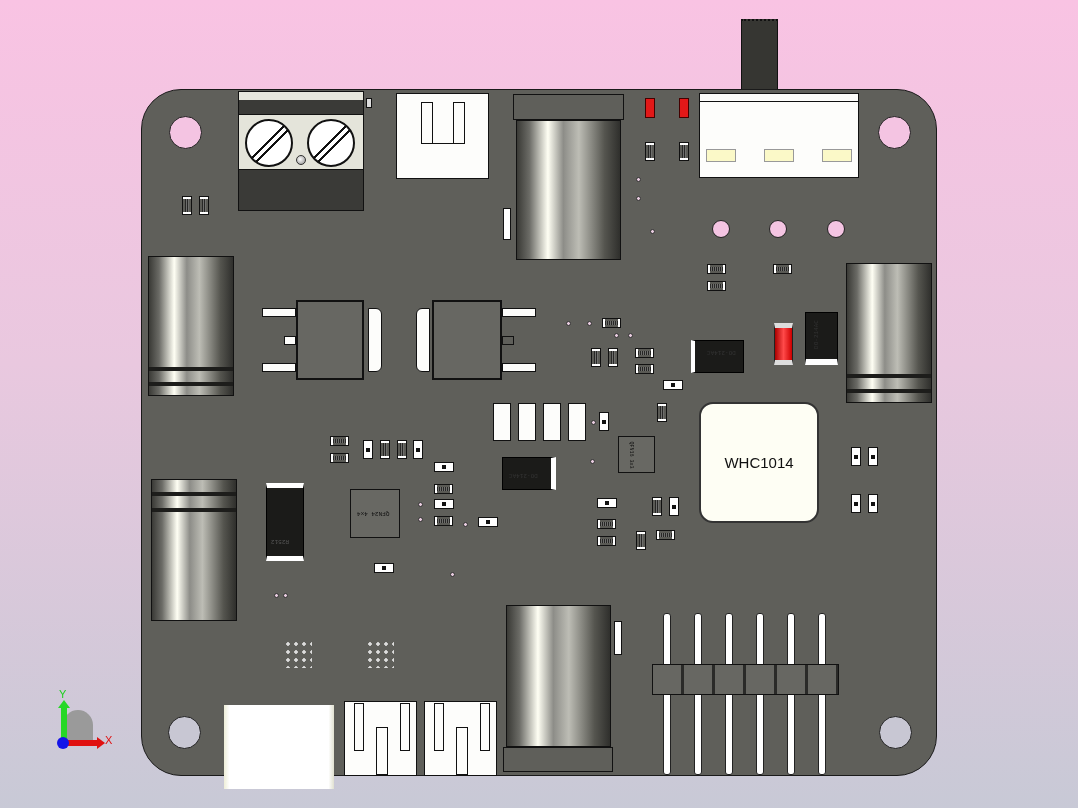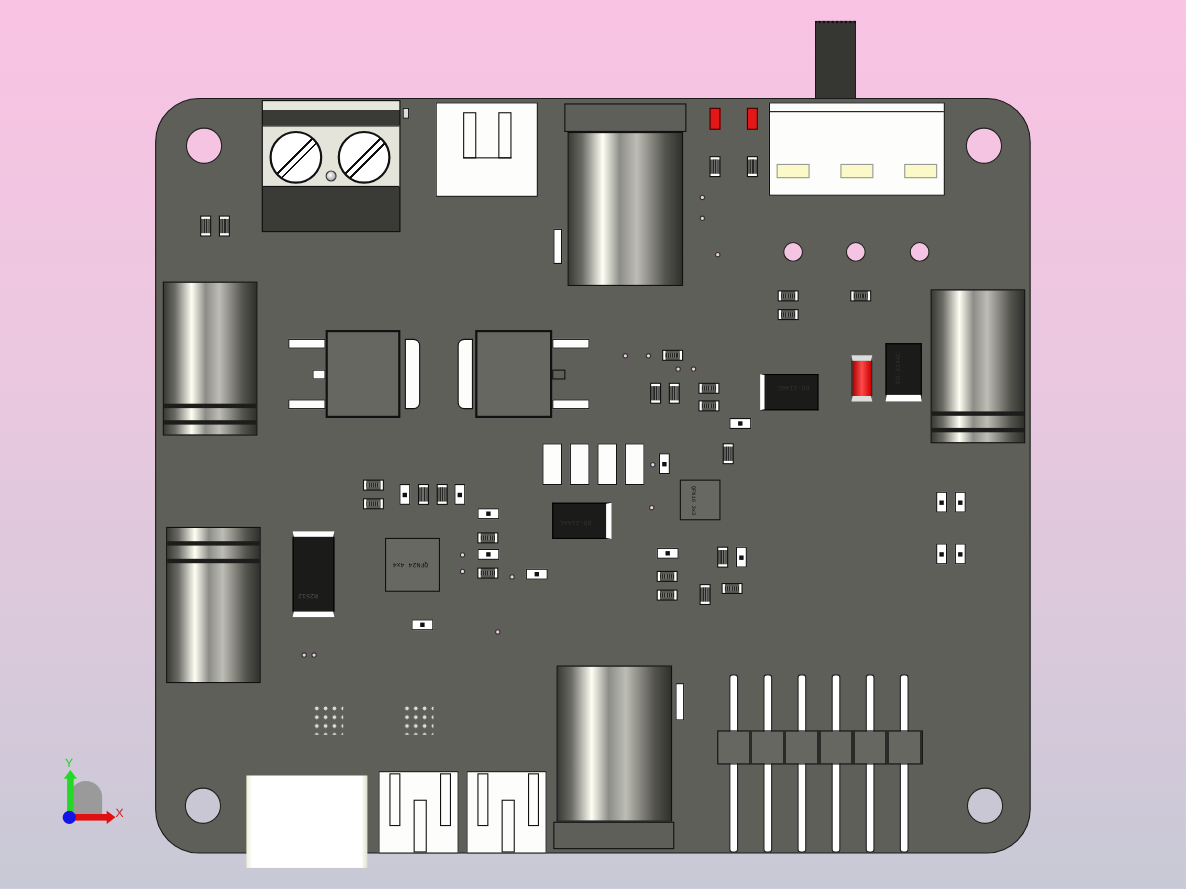--- a/index.html
+++ b/index.html
@@ -126,20 +126,23 @@
       <span class="ic-label" style="left:12px;top:8px;color:#333;transform:rotate(180deg);">DO-214AC</span>
     </div>
     <div class="abs" style="left:632px;top:233px;width:19px;height:42px;background:linear-gradient(90deg,#a00,#ff4a4a,#c00);border:1px solid #222;border-top:5px solid #ddd;border-bottom:5px solid #ddd;"></div>
     <div class="abs dark" style="left:663px;top:222px;width:33px;height:53px;border-bottom:6px solid #fff;">
       <span class="ic-label" style="left:-4px;top:18px;color:#333;transform:rotate(-90deg);">DO-214AC</span>
     </div>
     <div class="abs dark" style="left:360px;top:367px;width:54px;height:33px;border-right:5px solid #fff;">
       <span class="ic-label" style="left:6px;top:14px;color:#333;transform:rotate(180deg);">DO-214AC</span>
     </div>
 
+    <div class="abs cream" style="left:557px;top:312px;width:120px;height:121px;border-radius:14px;border:2px solid #333;">
+      <span style="position:absolute;left:0;right:0;top:50px;text-align:center;font-size:15px;color:#111;">WHC1014</span>
+    </div>
 
     <div class="abs dark" style="left:124px;top:393px;width:38px;height:78px;border-top:5px solid #fff;border-bottom:5px solid #fff;">
       <span class="ic-label" style="left:4px;top:50px;color:#555;transform:rotate(180deg);">R2512</span>
     </div>
 
     <div class="abs" style="left:208px;top:399px;width:50px;height:49px;background:#686863;border:1px solid #111;">
       <span class="ic-label" style="left:6px;top:20px;transform:rotate(180deg);">QFN24 4x4</span>
     </div>
     <div class="abs" style="left:476px;top:346px;width:37px;height:37px;background:#686863;border:1px solid #111;">
       <span class="ic-label" style="left:-2px;top:15px;transform:rotate(90deg);font-size:5px;">QFN16 3x3</span>

